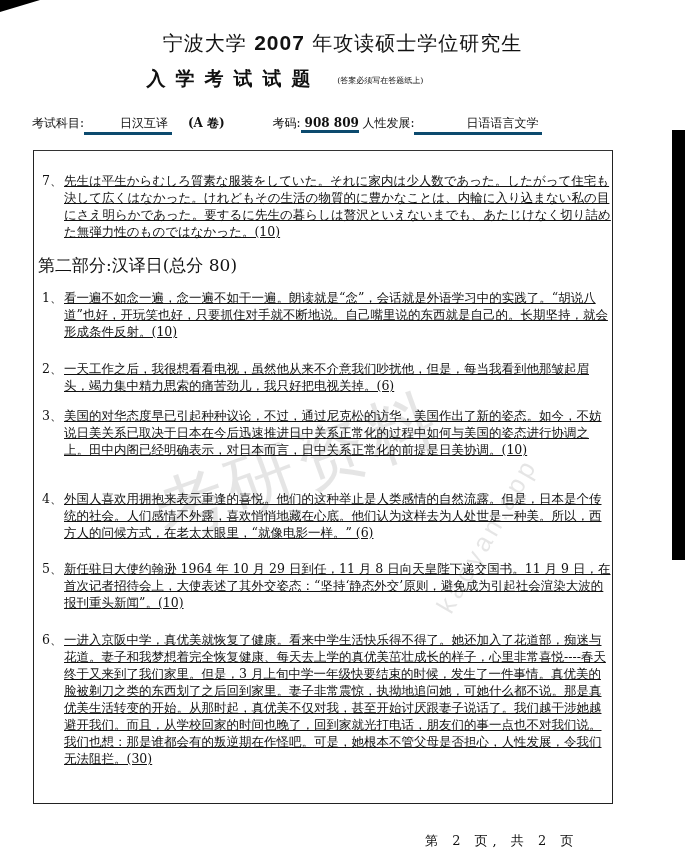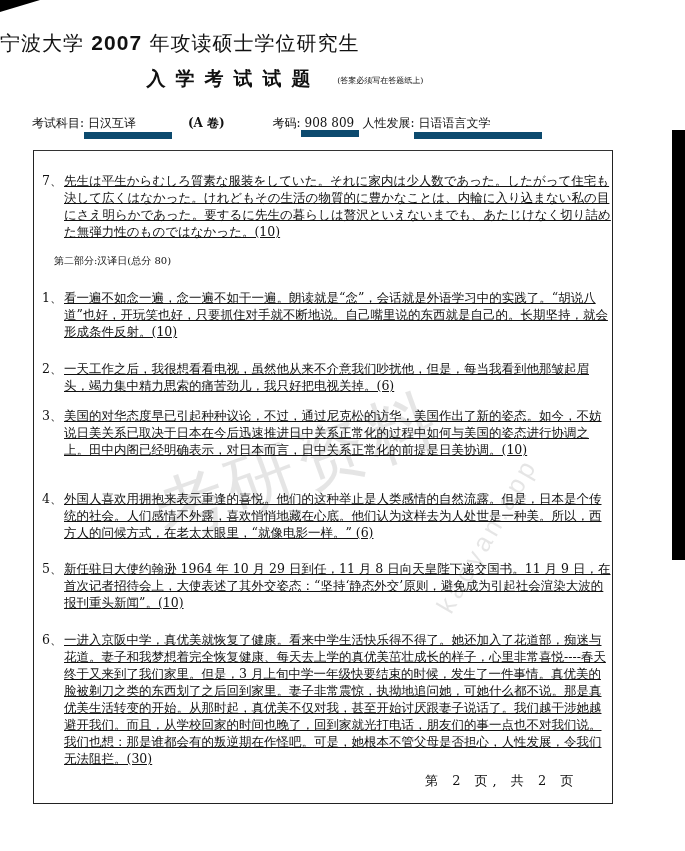--- a/index.html
+++ b/index.html
@@ -10,55 +10,55 @@
     }
     .corner-shadow {
       position: absolute; left: 0; top: 0; width: 0; height: 0;
       border-top: 12px solid #000; border-right: 40px solid transparent;
     }
     .right-bar {
       position: absolute; left: 672px; top: 130px; width: 13px; height: 430px;
       background: #000;
     }
     .title {
-      position: absolute; left: 0; top: 30px; width: 685px; text-align: left;
+      position: absolute; left: 0; top: 30px; width: 685px; text-align: center;
       font-size: 20px; letter-spacing: 1px;
     }
     .title .year { font-family: "Liberation Sans", sans-serif; font-weight: bold; font-size: 21px; }
     .subtitle {
       position: absolute; left: 0; top: 66px; width: 570px; text-align: center;
       font-size: 19px; letter-spacing: 10px; font-weight: bold;
     }
     .subtitle .note { font-size: 8px; letter-spacing: 0; font-weight: normal; vertical-align: middle; }
     .info-row {
       position: absolute; left: 32px; top: 115px; width: 620px; font-size: 12px;
       white-space: nowrap;
     }
-    .info-row .u { display: inline-block; border-bottom: 7px solid #0c4a6e; text-align: left; padding: 0 4px; }
+    .info-row .u { display: inline-block; border-bottom: 3px solid #0c4a6e; text-align: right; padding: 0 4px; }
     .info-row .subj { width: 80px; }
-    .info-row .code { width: 50px; font-weight: normal; }
+    .info-row .code { width: 50px; font-weight: bold; }
     .info-row .major { width: 120px; }
     .exam-box {
       position: absolute; left: 33px; top: 150px; width: 578px; height: 652px;
       border: 1px solid #222; border-top: 1px solid #333;
     }
     .q {
       position: absolute; left: 42px; width: 570px; font-size: 12.5px; line-height: 17px;
     }
     .q .num { position: absolute; left: 0; top: 0; }
     .q .body { padding-left: 22px; text-indent: 0; text-decoration: underline; }
     .section {
-      position: absolute; left: 38px; top: 254px; font-size: 10px; margin-left: 16px;
+      position: absolute; left: 38px; top: 254px; font-size: 17px;
     }
     .watermark {
       position: absolute; font-family: "Liberation Sans", sans-serif; color: rgba(0,0,0,0.10);
       font-size: 26px; transform: rotate(-60deg); letter-spacing: 4px; pointer-events: none;
     }
     .footer {
-      position: absolute; left: 425px; top: 772px; font-size: 13px; letter-spacing: 5px;
+      position: absolute; left: 425px; top: 832px; font-size: 13px; letter-spacing: 5px;
     }
   </style>
 </head>
 <body>
 
 <div class="corner-shadow"></div>
 <div class="right-bar"></div>
 
 <div class="title">
   <span>宁波大学 </span><span class="year">2007</span><span> 年攻读硕士学位研究生</span>

